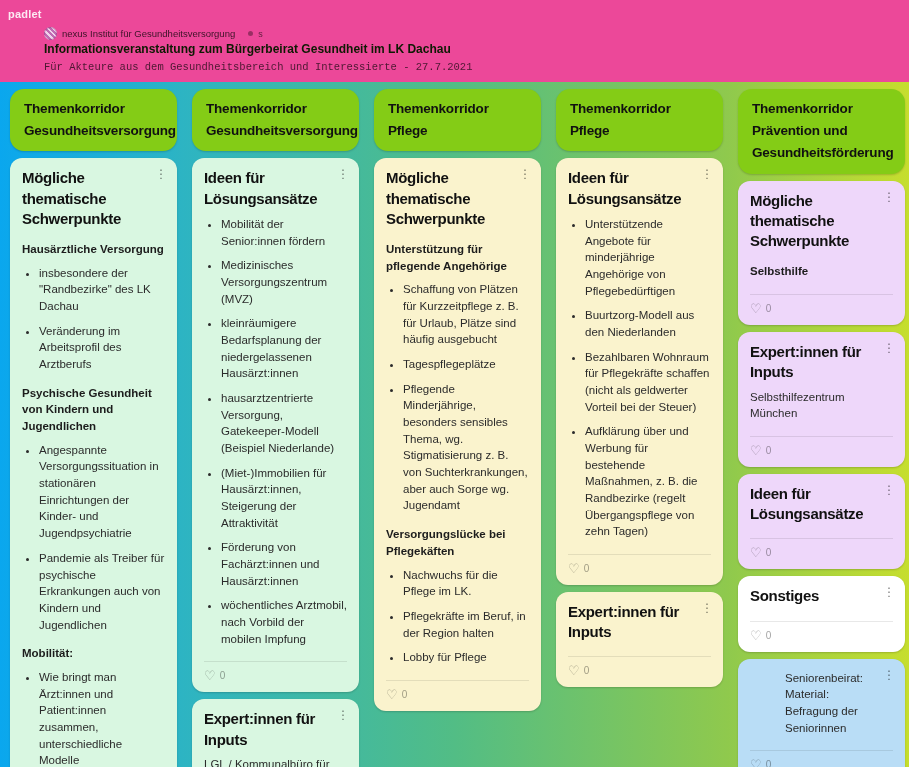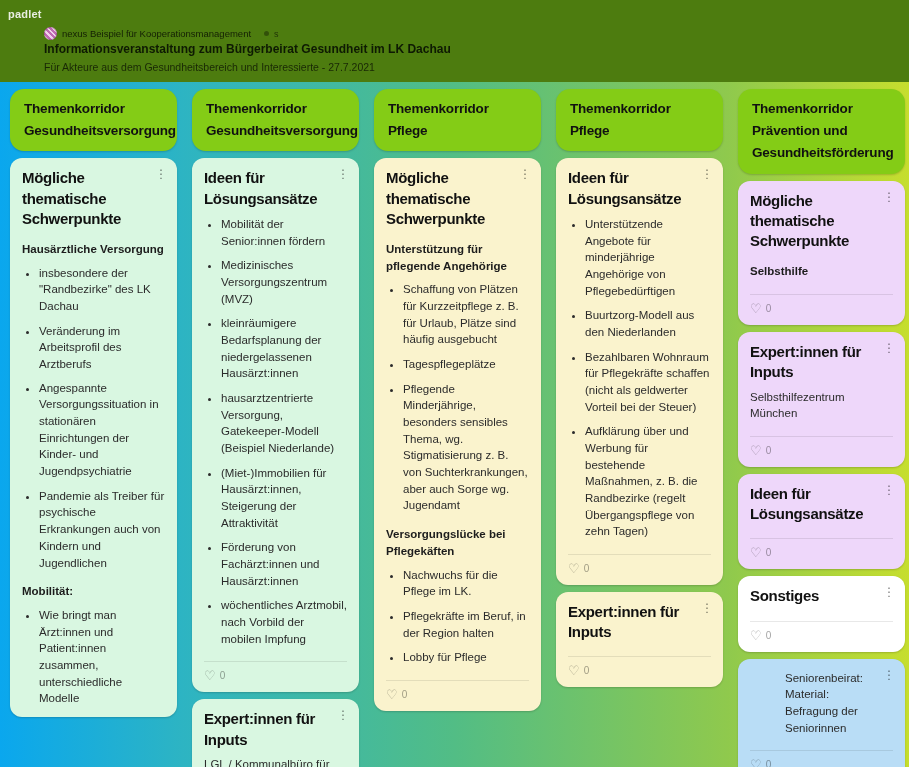--- a/index.html
+++ b/index.html
@@ -2,41 +2,41 @@
 <html><head>
 <meta charset="utf-8">
 <style>
   html,body{margin:0;padding:0;}
   body{
     width:909px;height:767px;overflow:hidden;
     font-family:"Liberation Sans", sans-serif;
     background:linear-gradient(90deg,#0aa7ee 0%,#2db4c3 20%,#52bd85 50%,#8fc94d 80%,#c6de2e 100%);
   }
   .header-strip{
-    background:#4d7c0f;
+    background:#ec4899;
     padding:4px 8px 9px 8px;
   }
   .logo{
     color:rgba(255,255,255,0.88);
     font-size:11px;font-weight:700;letter-spacing:0.2px;
     display:inline-block;
   }
   .header-content{margin-left:36px;margin-top:5px;}
   .author-row{display:flex;align-items:center;gap:5px;}
   .avatar{
     width:13px;height:13px;border-radius:50%;
     background:repeating-linear-gradient(45deg,#c06ab3 0 2px,#f0d2ea 2px 4px);
     box-shadow:inset 0 0 0 1px rgba(120,40,110,0.35);
     flex:0 0 13px;
   }
   .author{font-size:9.5px;color:rgba(0,0,0,0.75);}
   .privacy-dot{width:5px;height:5px;border-radius:50%;background:rgba(0,0,0,0.35);margin-left:8px;}
   .author-meta{font-size:9px;color:rgba(0,0,0,0.6);}
   .board-title{font-size:12px;font-weight:700;color:#0e1a03;margin:3px 0 0 0;line-height:1.15;}
-  .board-subtitle{font-size:10.5px;color:rgba(0,0,0,0.68);margin-top:4px;}
+  .board-subtitle{font-size:10.5px;color:rgba(0,0,0,0.68);margin-top:4px;font-family:Liberation Mono, monospace;}
 
   .board{
     display:flex;align-items:flex-start;gap:15px;
     padding:7px 10px;
   }
   .column{flex:0 0 167px;width:167px;display:flex;flex-direction:column;gap:7px;}
 
   .card{
     position:relative;
     background:#84cc16;border-radius:12px;
@@ -82,21 +82,21 @@
   .like-count{font-size:10px;color:rgba(0,0,0,0.38);}
 </style>
 </head>
 <body>
 
 <header class="header-strip">
   <div class="logo">padlet</div>
   <div class="header-content">
     <div class="author-row">
       <span class="avatar"></span>
-      <span class="author">nexus Beispiel für Kooperationsmanagement</span>
+      <span class="author">nexus Institut für Gesundheitsversorgung</span>
       <span class="privacy-dot"></span>
       <span class="author-meta">s</span>
     </div>
     <h1 class="board-title">Informationsveranstaltung zum Bürgerbeirat Gesundheit im LK Dachau</h1>
     <div class="board-subtitle">Für Akteure aus dem Gesundheitsbereich und Interessierte - 27.7.2021</div>
   </div>
 </header>
 
 <main id="board" class="board">
     <div class="column">
@@ -104,20 +104,21 @@
         <div class="htitle">Themenkorridor Gesundheitsversorgung</div>
       </div>
       <div class="card note-card mint">
         <div class="kebab">⋮</div>
         <div class="card-title">Mögliche thematische Schwerpunkte</div>
         <div class="section-heading">Hausärztliche Versorgung</div>
         <ul class="bullets">
           <li>insbesondere der "Randbezirke" des LK Dachau</li>
           <li>Veränderung im Arbeitsprofil des Arztberufs</li>
         </ul>
+        <div class="section-heading">Psychische Gesundheit von Kindern und Jugendlichen</div>
         <ul class="bullets">
           <li>Angespannte Versorgungssituation in stationären Einrichtungen der Kinder- und Jugendpsychiatrie</li>
           <li>Pandemie als Treiber für psychische Erkrankungen auch von Kindern und Jugendlichen</li>
         </ul>
         <div class="section-heading">Mobilität:</div>
         <ul class="bullets">
           <li>Wie bringt man Ärzt:innen und Patient:innen zusammen, unterschiedliche Modelle</li>
         </ul>
       </div>
     </div>

